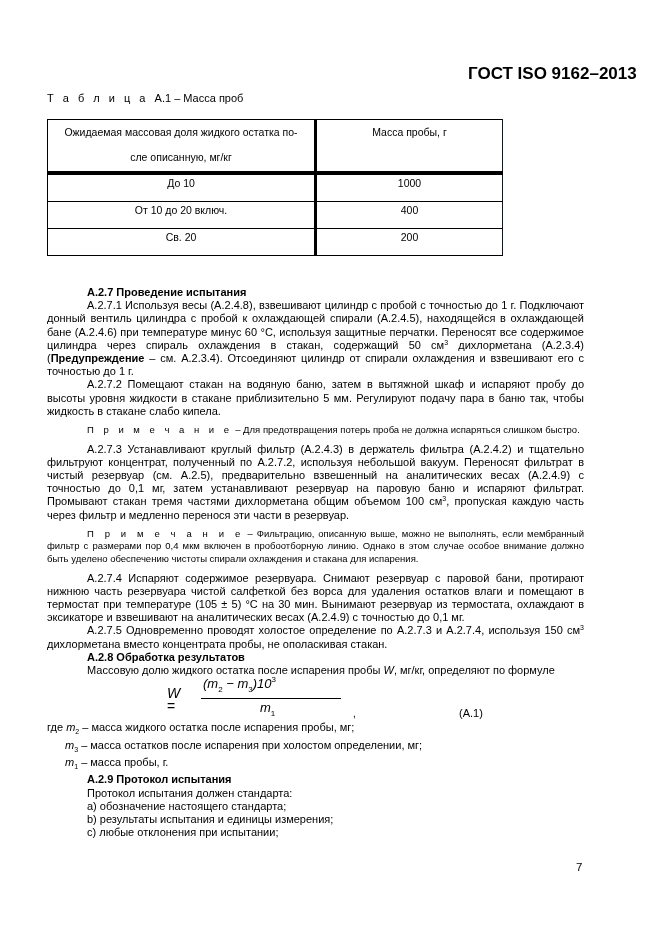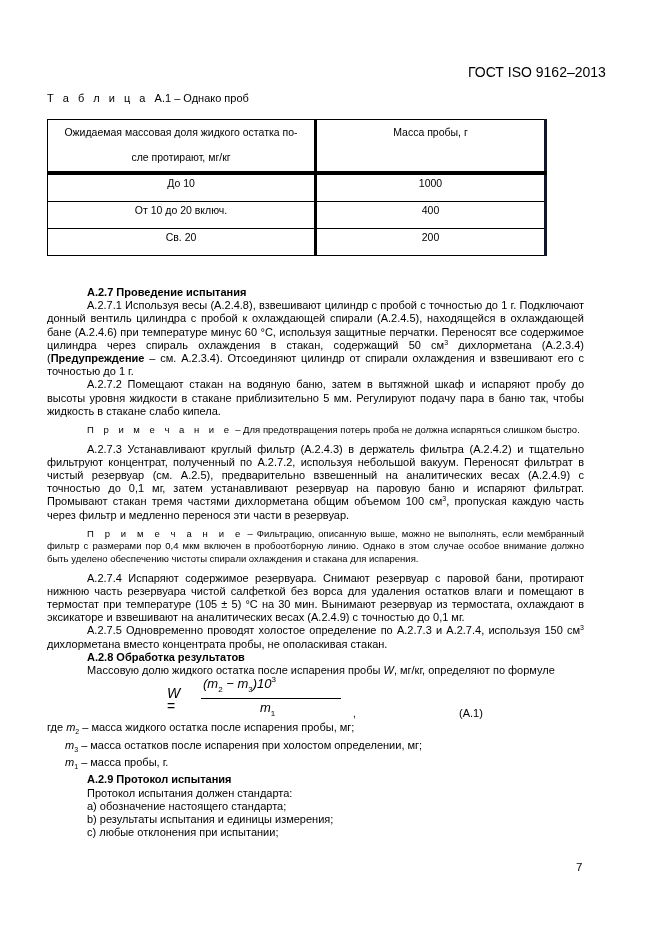--- a/index.html
+++ b/index.html
@@ -1,31 +1,31 @@
 <!DOCTYPE html>
 <html><head>
 <meta charset="utf-8">
 <style>
   html, body { margin: 0; padding: 0; background: #ffffff; }
   body { width: 661px; height: 935px; position: relative; overflow: hidden;
          font-family: "Liberation Sans", sans-serif; color: #000; font-size: 11px; }
   .abs { position: absolute; }
-  .doc-code { left: 468px; top: 64px; font-weight: normal; font-size: 14px; }
+  .doc-code { left: 468px; top: 64px; font-weight: bold; font-size: 17px; }
   .table-caption { left: 47px; top: 92px; font-size: 11px; }
   .spaced { letter-spacing: 3px; }
 
-  table.samples { position: absolute; left: 47px; top: 119px; width: 500px;
+  table.samples { position: absolute; left: 47px; top: 119px; width: 456px;
                   border-collapse: collapse; font-size: 10.5px; }
   table.samples td, table.samples th { border: 1px solid #000; text-align: center;
                   vertical-align: top; font-weight: normal; padding: 0; }
   table.samples th { height: 51px; line-height: 25px; padding-top: 0px; }
   table.samples thead tr th { border-bottom: 4px solid #000; }
   table.samples td { height: 25px; line-height: 14px; padding-top: 1px; }
   table.samples .c1 { width: 266px; border-right: 3px solid #000; }
-  table.samples .c2 { border-right: 3px solid #0f172a; margin-top: 20px; }
+  table.samples .c2 { border-right: 1px solid #0f172a; margin-top: 20px; }
   table.samples th.c1 span { display: block; }
 
   .body-text { left: 47px; width: 537px; font-size: 11px; line-height: 13.2px; }
   p { margin: 0; text-align: justify; }
   p.ind { text-indent: 40px; }
   .head { font-weight: bold; padding-left: 40px; }
   .note { font-size: 9.5px; line-height: 12.6px; margin-top: 6px; margin-bottom: 6px; }
   .note .lbl { letter-spacing: 3.5px; }
   sup { font-size: 7px; vertical-align: 4px; line-height: 0; }
   .formula-row { position: relative; height: 44px; }
@@ -43,29 +43,29 @@
   .list-p { padding-left: 40px; text-align: left; }
   .page-number { left: 576px; top: 861px; font-size: 11.5px; }
 </style>
 </head>
 <body>
 
 <div class="abs doc-code">ГОСТ ISO 9162–2013</div>
 
 <div class="abs table-caption">
   <span class="spaced">Т а б л и ц а</span>&nbsp;
-  <span>А.1 – Однако проб</span>
+  <span>А.1 – Масса проб</span>
 </div>
 
 <table class="samples">
   <thead>
     <tr>
       <th class="c1">
         <span>Ожидаемая массовая доля жидкого остатка по-</span>
-        <span>сле протирают, мг/кг</span>
+        <span>сле описанную, мг/кг</span>
       </th>
       <th class="c2">Масса пробы, г</th>
     </tr>
   </thead>
   <tbody>
     <tr>
       <td class="c1">До 10</td>
       <td class="c2">1000</td>
     </tr>
     <tr>

